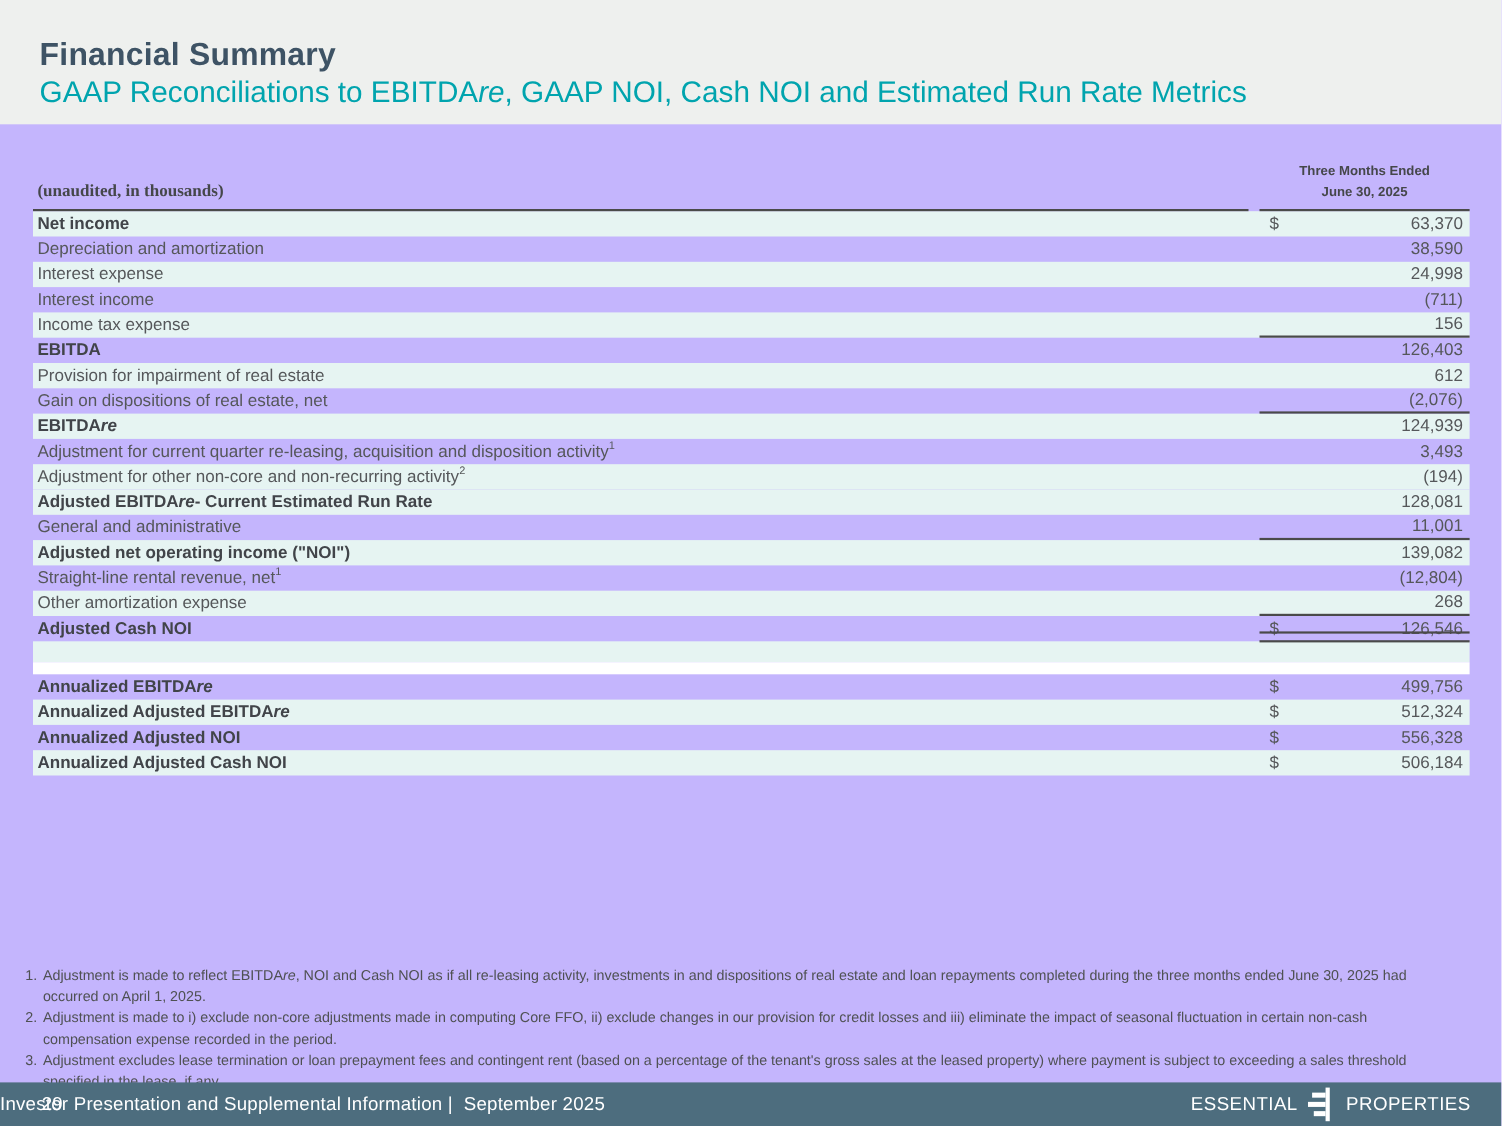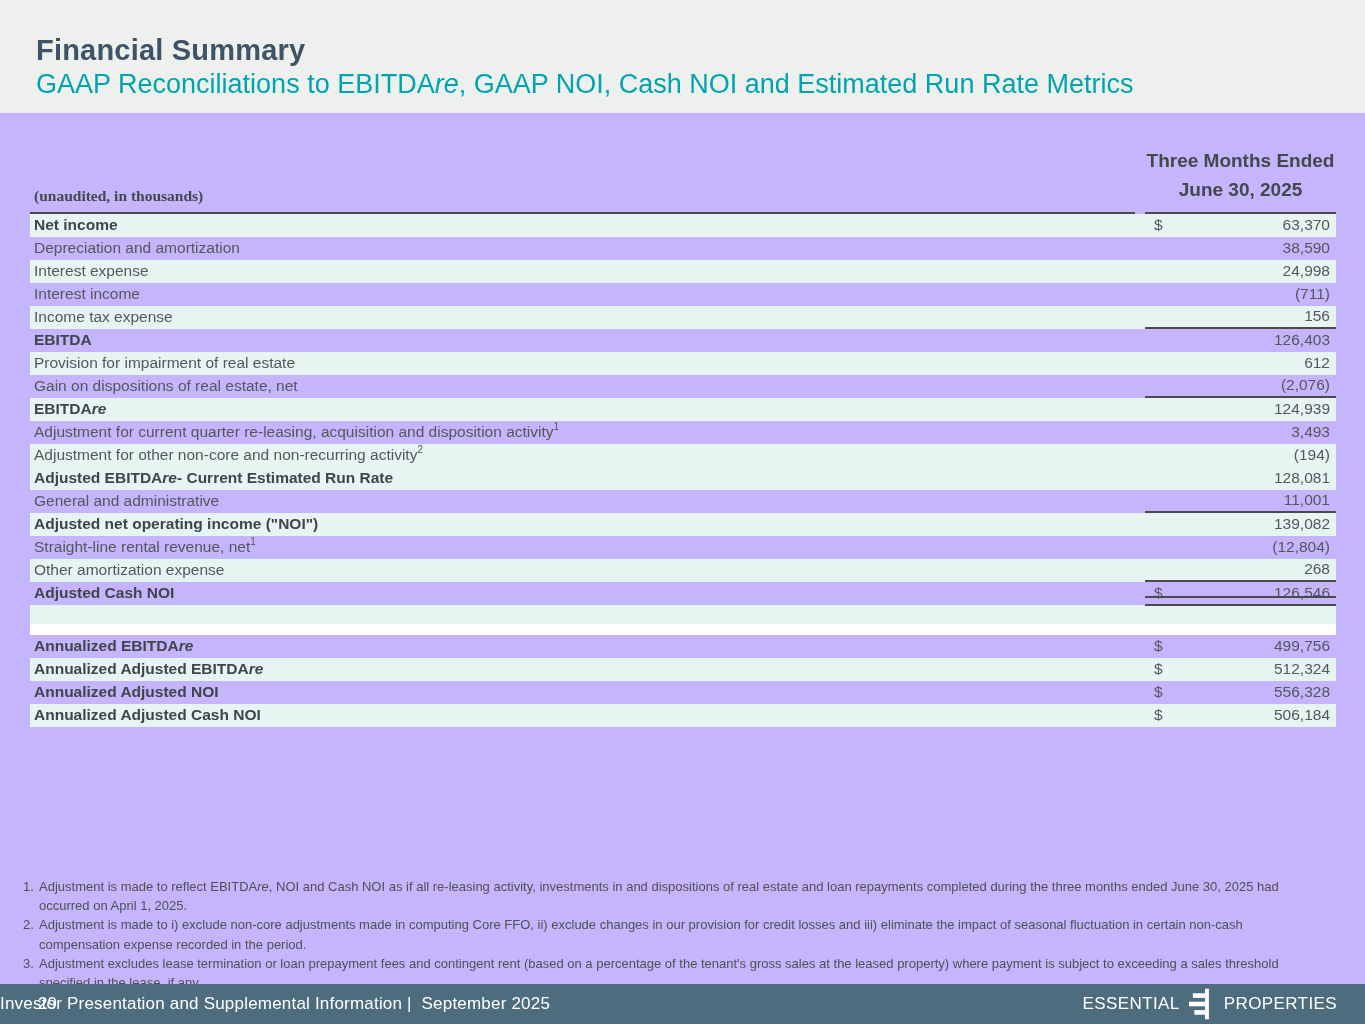--- a/index.html
+++ b/index.html
@@ -31,21 +31,21 @@
   .table-wrap { position: absolute; left: 30px; top: 146px; width: 1306px; }
   .thead { display: flex; align-items: flex-end; }
   .thead-left {
     flex: 1; margin-right: 10px;
     border-bottom: 2px solid var(--rule-color, #4a4a4a);
     font-weight: bold; font-size: 15.5px; color: #45474a;
     padding: 0 0 7px 4px;
     font-family: Liberation Serif, serif;
   }
   .thead-right {
-    width: 191px; text-align: center; font-weight: bold; font-size: 19px;
+    width: 191px; text-align: center; font-weight: bold; font-size: 12px;
     color: #45474a; border-bottom: 2px solid var(--rule-color, #4a4a4a);
     padding-bottom: 7px; line-height: 1.55;
   }
 
   .trow { display: flex; height: 23px; }
   .trow.shade { background: var(--row-shade, #e6f4f2); }
   .trow.spacer { height: 19px; }
   .trow.gap { height: 11px; background: #fff; }
   .tlabel {
     flex: 1; display: flex; align-items: center; padding-left: 4px;

